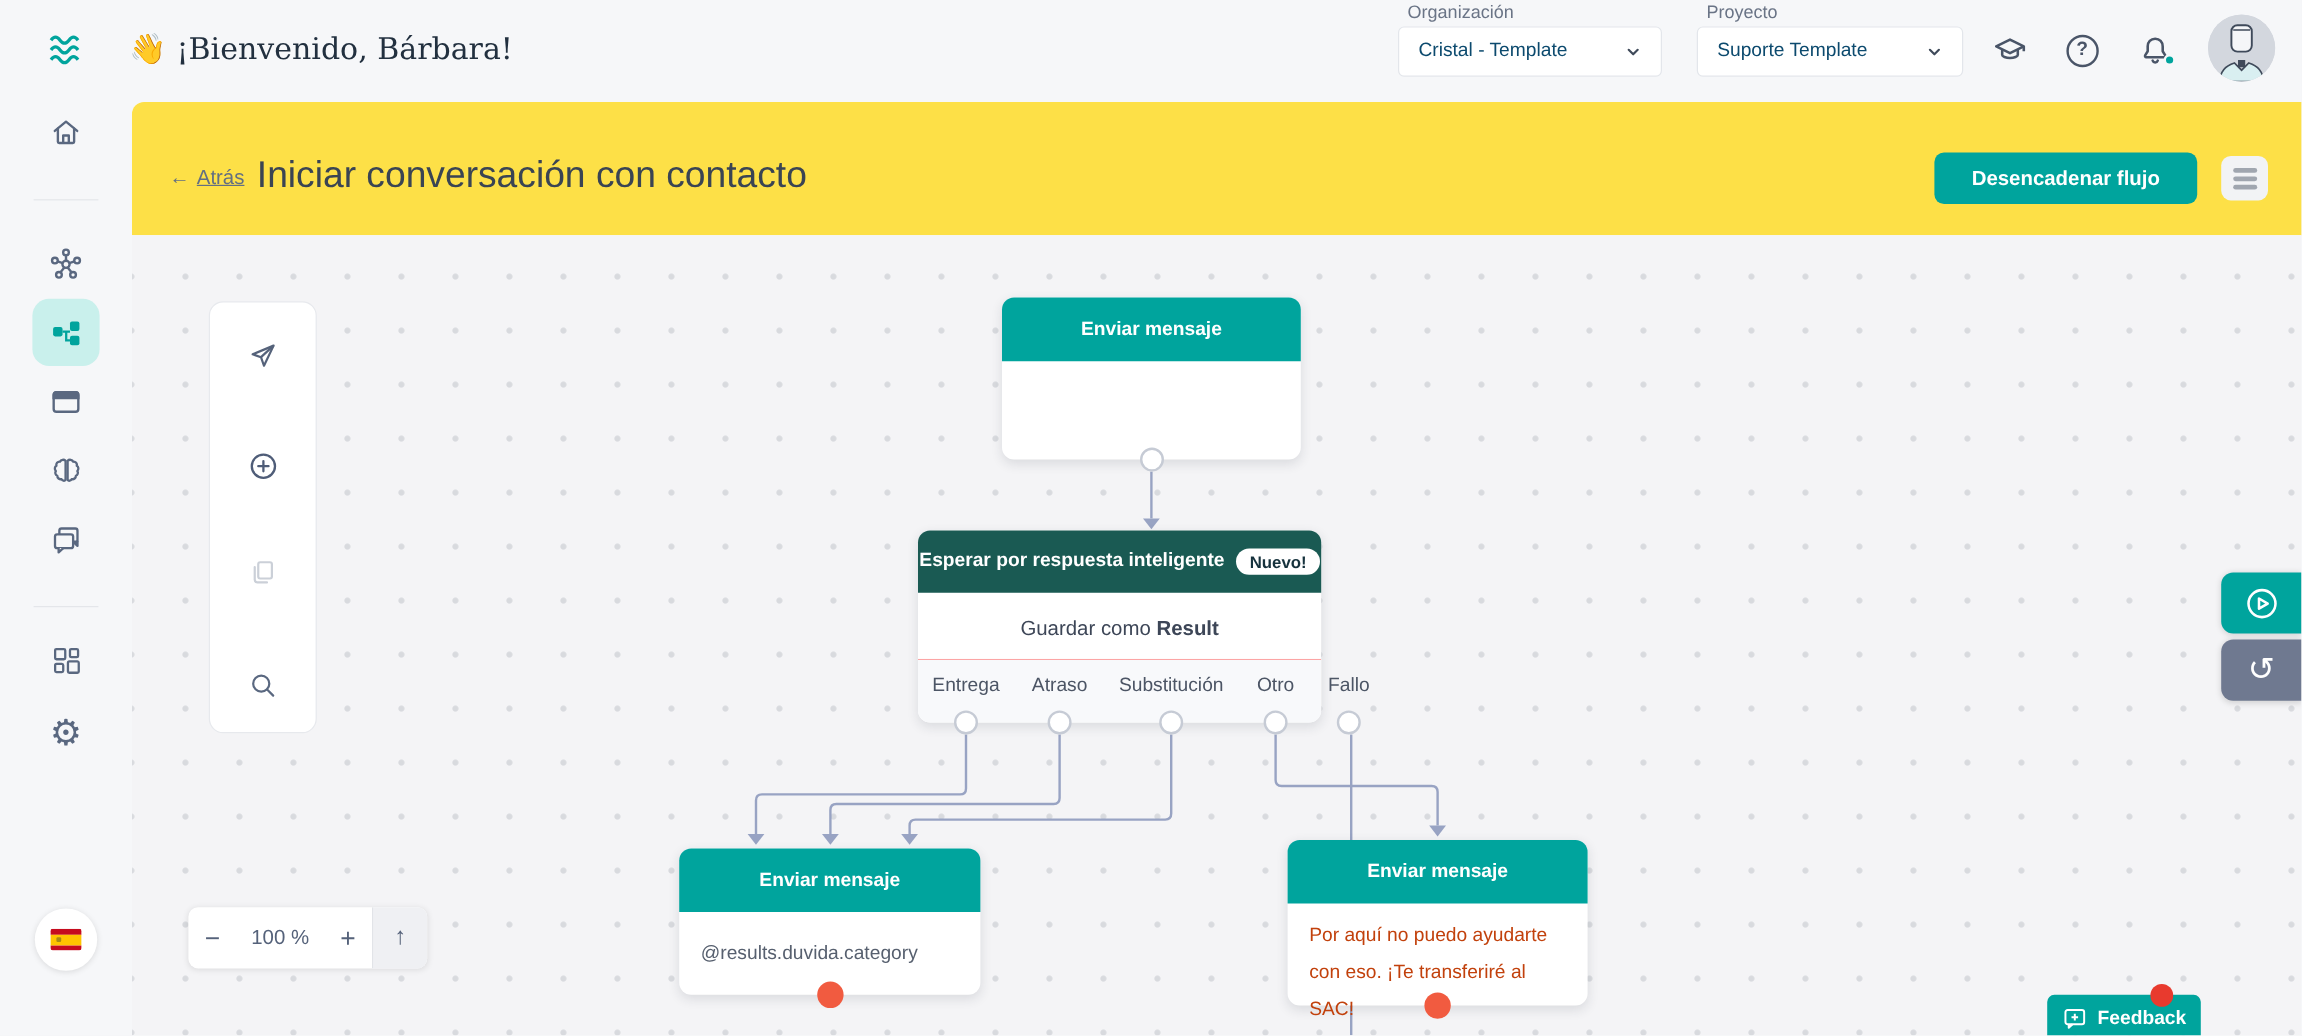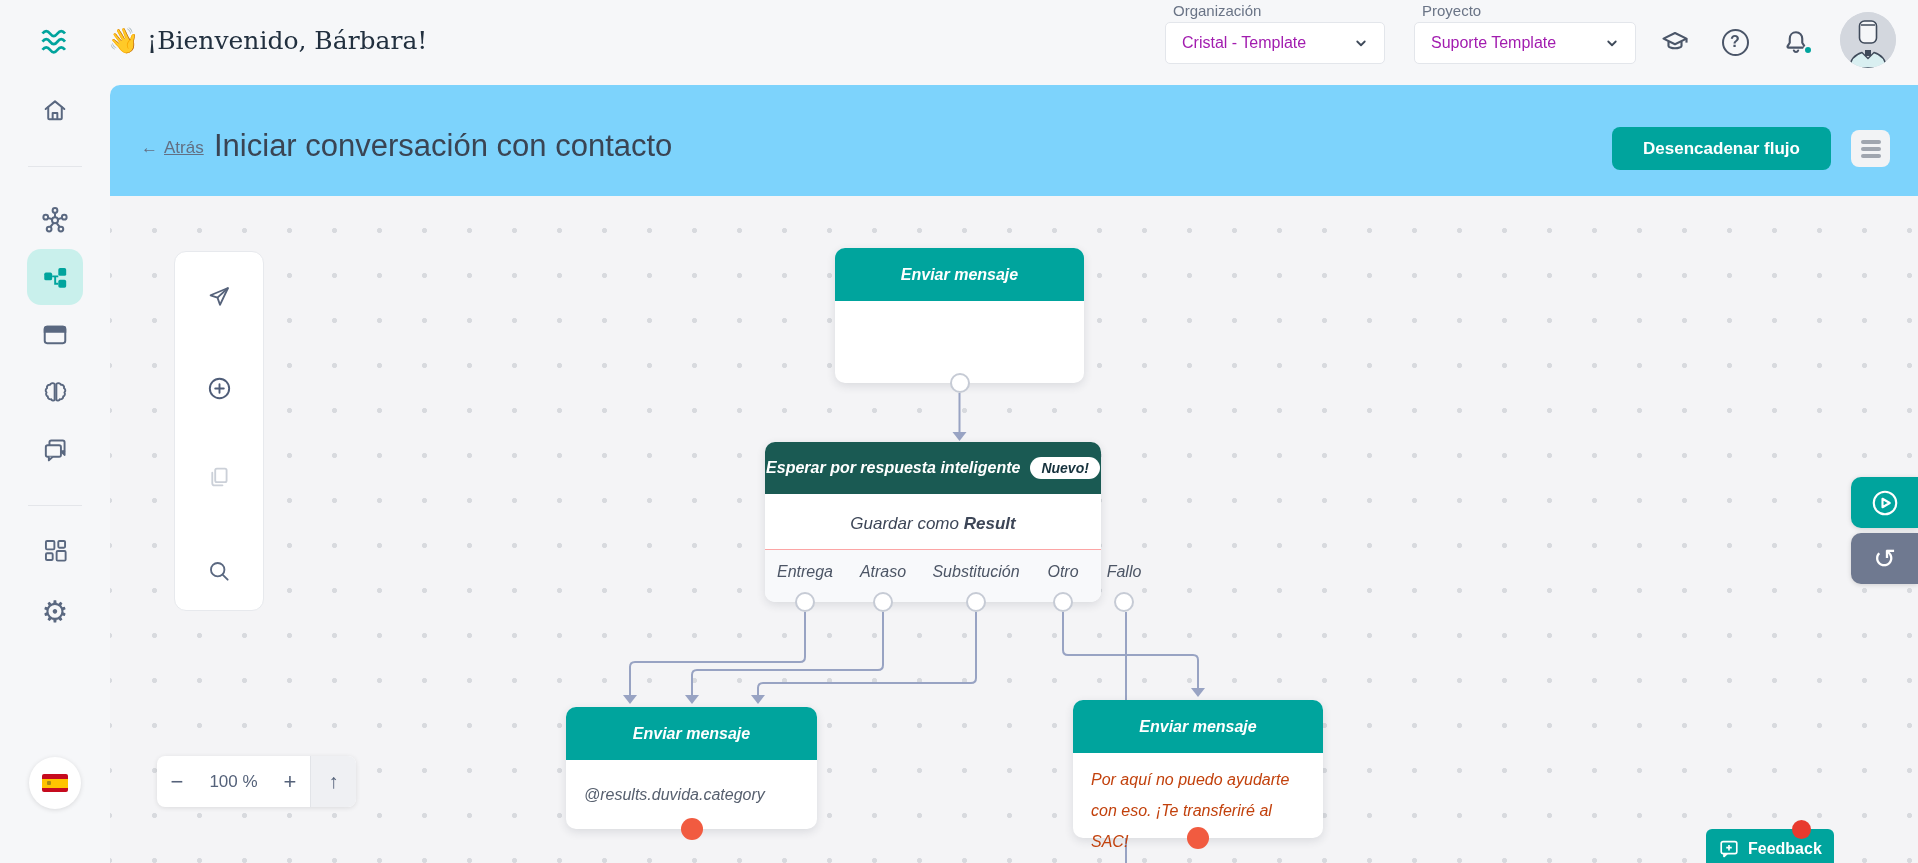--- a/index.html
+++ b/index.html
@@ -11,21 +11,21 @@
     color:#3A4453;
   }
   
   .logo { position:absolute; left:40px; top:26px; width:30px; height:30px; cursor:pointer; }
   .welcome { position:absolute; left:108px; top:26px; font-family:"DejaVu Serif", serif;
              font-size:25px; color:#22303F; white-space:nowrap; }
   .select-group { position:absolute; top:2px; }
   .select-label { font-size:15px; color:#6A7486; margin-left:8px; margin-bottom:3px; }
   .select-box { background:#fff; border:1px solid #E3E6EB; border-radius:5px; height:42px;
                 display:flex; align-items:center; padding:0 14px 0 16px; justify-content:space-between; }
-  .select-value { font-size:16px; color:#a21caf; }
+  .select-value { font-size:16px; color:#0c4a6e; }
   .hdr-icon { position:absolute; top:26px; width:32px; height:32px; display:flex; align-items:center; justify-content:center; cursor:pointer; }
   .help-circle { width:27px; height:27px; border:2px solid #4A5568; border-radius:50%;
                  display:flex; align-items:center; justify-content:center; font-size:16px; font-weight:bold; color:#4A5568; }
   .avatar { position:absolute; left:1840px; top:12px; width:56px; height:56px; border-radius:50%;
             overflow:hidden; background:#D3D7DE; cursor:pointer; }
   .bell-wrap { position:relative; }
   .bell-dot { position:absolute; right:-1px; bottom:3px; width:10px; height:10px; background:#00A49D;
               border-radius:50%; border:2px solid #F6F7F9; }
   
   .side-item { position:absolute; left:27px; width:56px; height:56px; display:flex; align-items:center;
@@ -36,39 +36,39 @@
   .lang-circle { position:absolute; left:29px; top:757px; width:52px; height:52px; background:#fff;
                  border-radius:50%; box-shadow:0 1px 5px rgba(0,0,0,.12); display:flex; align-items:center;
                  justify-content:center; cursor:pointer; }
   .flag-es { width:26px; height:18px; border-radius:2px; overflow:hidden; position:relative; }
   .flag-es .r { height:4.5px; background:#C60B1E; }
   .flag-es .y { height:9px; background:#FFC400; }
   .flag-es .emblem { position:absolute; left:5px; top:7px; width:4px; height:4px; background:#A88A14; border-radius:1px; }
   
   .main-card { position:absolute; left:110px; top:85px; right:0; bottom:0; background:#fff;
                border-top-left-radius:10px; }
-  .subheader { position:absolute; left:0; top:0; right:0; height:111px; background:#7dd3fc;
+  .subheader { position:absolute; left:0; top:0; right:0; height:111px; background:#fde047;
                border-top-left-radius:10px; }
   .back-link { position:absolute; left:31px; top:53px; font-size:17px; color:#636F82; cursor:pointer; white-space:nowrap; }
   .back-link .lbl { text-decoration:underline; margin-left:6px; }
   .page-title { position:absolute; left:104px; top:43px; font-size:31px; color:#3A4453; white-space:nowrap; }
   .trigger-btn { position:absolute; left:1502px; top:42px; width:219px; height:43px; background:#00A49D;
                  border:none; border-radius:8px; color:#fff; font-size:17px; font-weight:600;
                  font-family:"Liberation Sans", sans-serif; cursor:pointer; }
   .menu-btn { position:absolute; left:1741px; top:45px; width:39px; height:37px; background:#F2F3F5;
               border:none; border-radius:8px; display:flex; flex-direction:column; align-items:center;
               justify-content:center; gap:3px; cursor:pointer; }
   .menu-btn span { display:block; width:20px; height:4px; border-radius:2px; background:#A0A6AF; }
   
   .canvas { position:absolute; left:0; top:111px; right:0; bottom:0; background:#F4F4F6;
             background-image:radial-gradient(circle, #D8DADE 2.2px, transparent 2.9px);
             background-size:45px 45px; background-position:22px 12px; overflow:hidden; }
   .edges { position:absolute; left:0; top:0; z-index:1; }
   
-  .node { position:absolute; background:#fff; border-radius:10px; box-shadow:0 3px 10px rgba(30,40,60,.12); z-index:2;font-style:italic; }
+  .node { position:absolute; background:#fff; border-radius:10px; box-shadow:0 3px 10px rgba(30,40,60,.12); z-index:2; }
   .node-header { height:53px; line-height:53px; background:#00A49D; color:#fff; font-weight:bold;
                  font-size:16px; text-align:center; border-radius:10px 10px 0 0; cursor:pointer; }
   .node-header.dark { background:#1A5A53; height:52px; line-height:52px; display:flex; align-items:center;
                       justify-content:center; gap:10px; }
   .badge { background:#fff; color:#16323D; font-weight:bold; font-size:14px; padding:3px 11px;
            border-radius:13px; line-height:1.2; }
   .node-body { font-size:16px; color:#6A7384; padding:13px 18px 0 18px; line-height:30px; }
   .node-body.center-dark { text-align:center; color:#3D4657; font-size:17px; padding:2px; line-height:55px; height:55px; }
   .node-body .bold { font-weight:bold; }
   .node-footer { position:absolute; left:0; right:0; bottom:0; height:53px; background:#F8F9FB;

